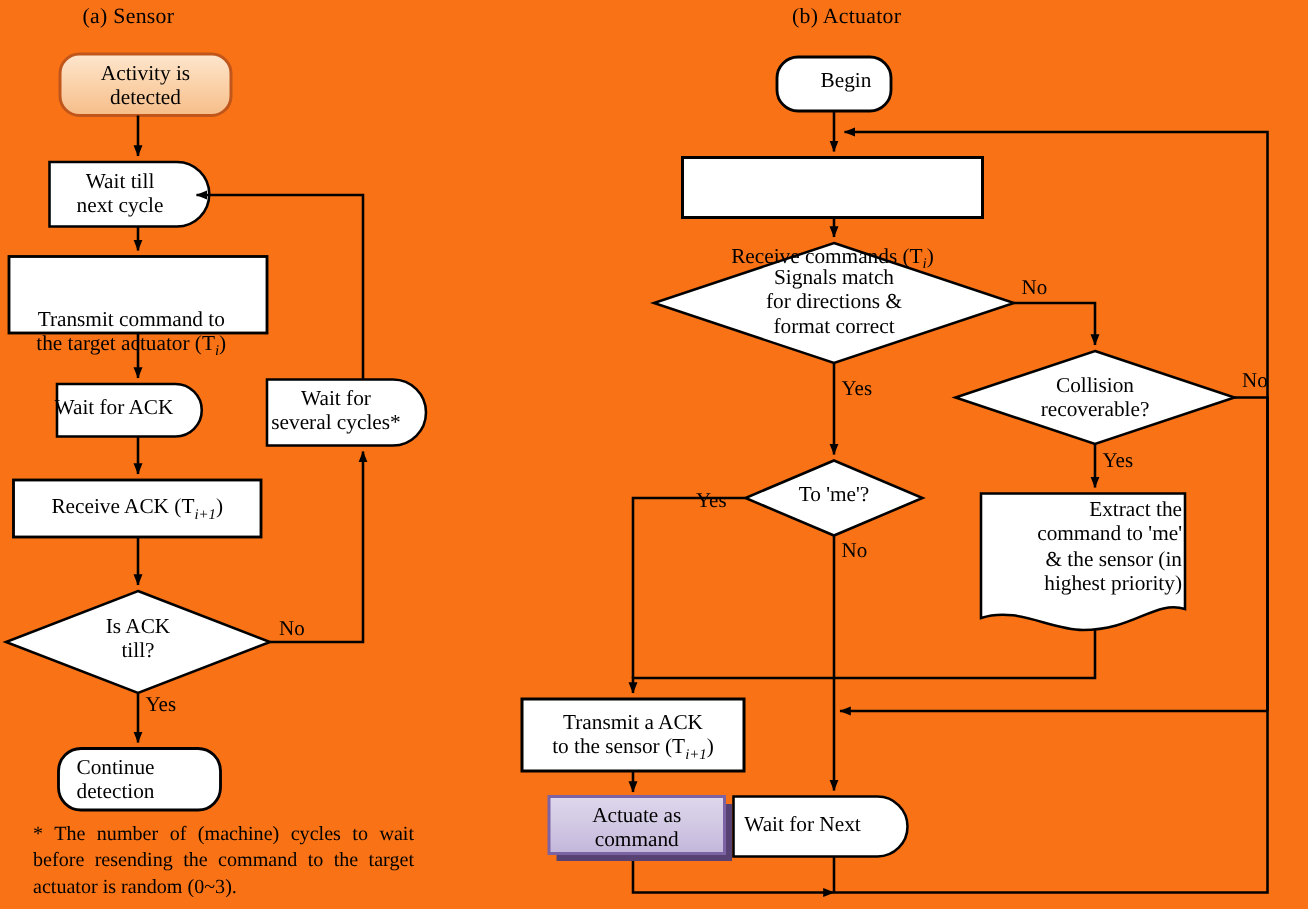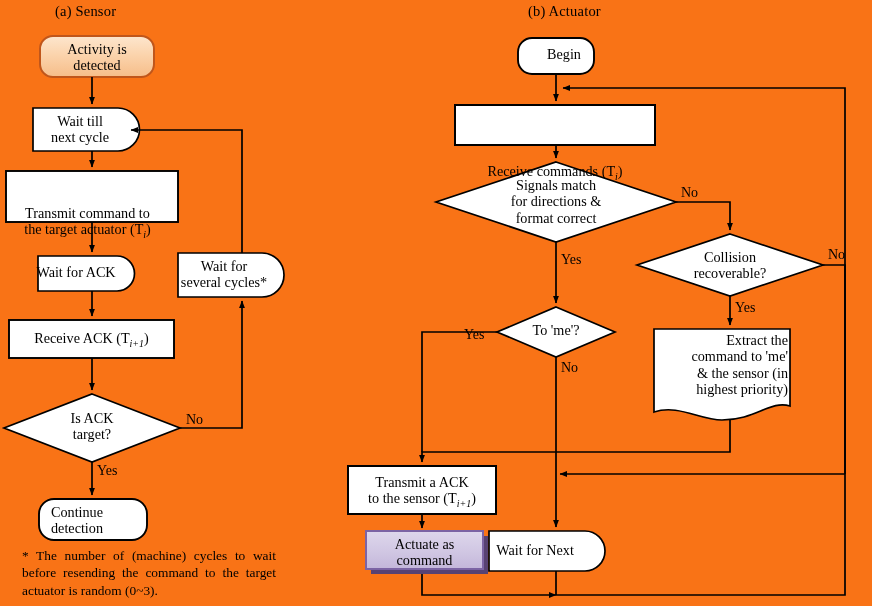--- a/index.html
+++ b/index.html
@@ -177,21 +177,21 @@
 the target actuator (T</span><sub>i</sub><span>)</span></div>
 
   <div class="node-label" style="left:30px; top:264px; width:92px;">Wait for ACK</div>
 
   <div class="node-label" style="left:176px; top:258px; width:96px;">Wait for
 several cycles*</div>
 
   <div class="node-label" style="left:9px; top:330px; width:165px;"><span>Receive ACK (T</span><sub>i+1</sub><span>)</span></div>
 
   <div class="node-label" style="left:42px; top:410px; width:100px;">Is ACK
-target?</div>
+till?</div>
 
   <div class="node-label" style="left:29px; top:504px; width:96px;">Continue
 detection</div>
 
   <div class="edge-label" style="left:186px; top:412px;">No</div>
   <div class="edge-label" style="left:97px; top:463px;">Yes</div>
 
   <div class="node-label" style="left:518px; top:46px; width:92px;">Begin</div>
 
   <div class="node-label" style="left:455px; top:115px; width:200px;margin-top:48px;"><span>Receive commands (T</span><sub>i</sub><span>)</span></div>

